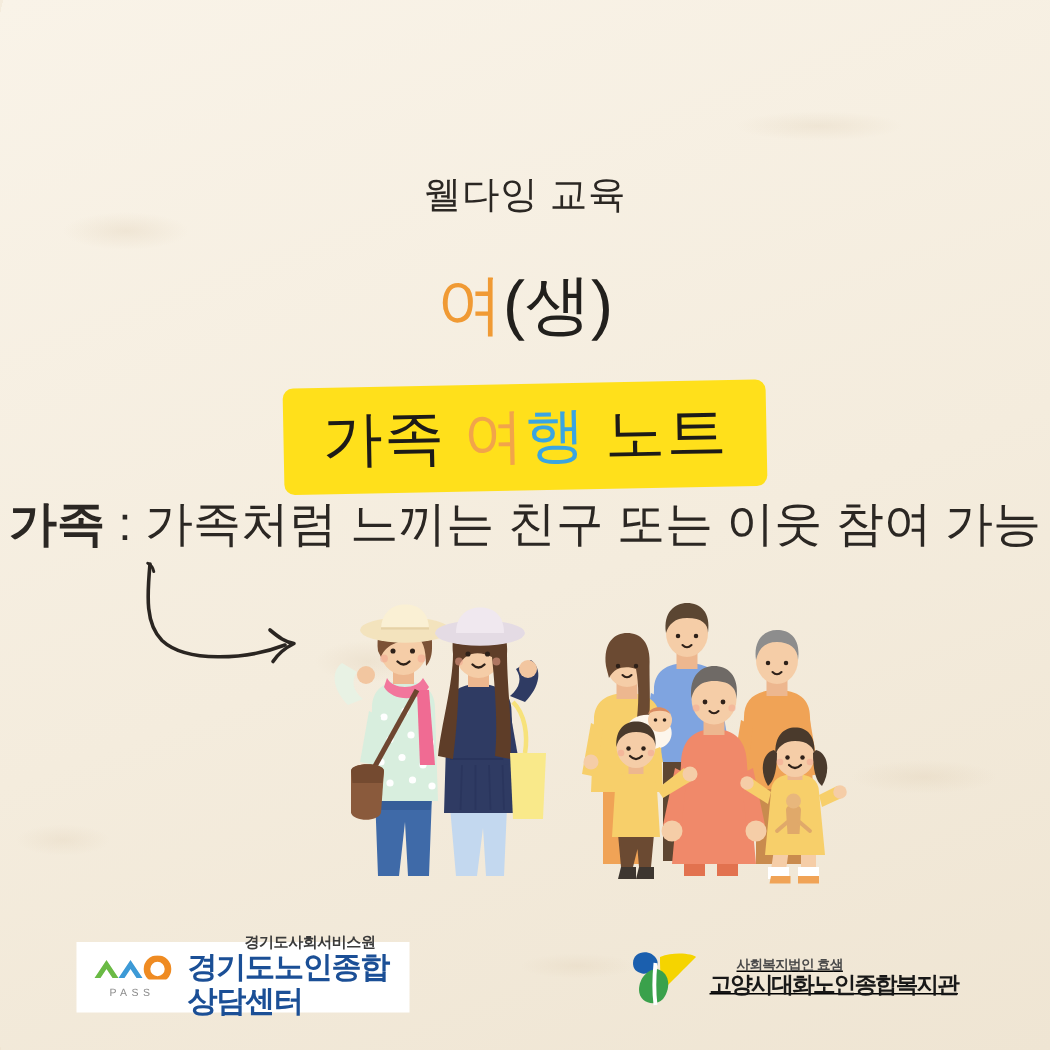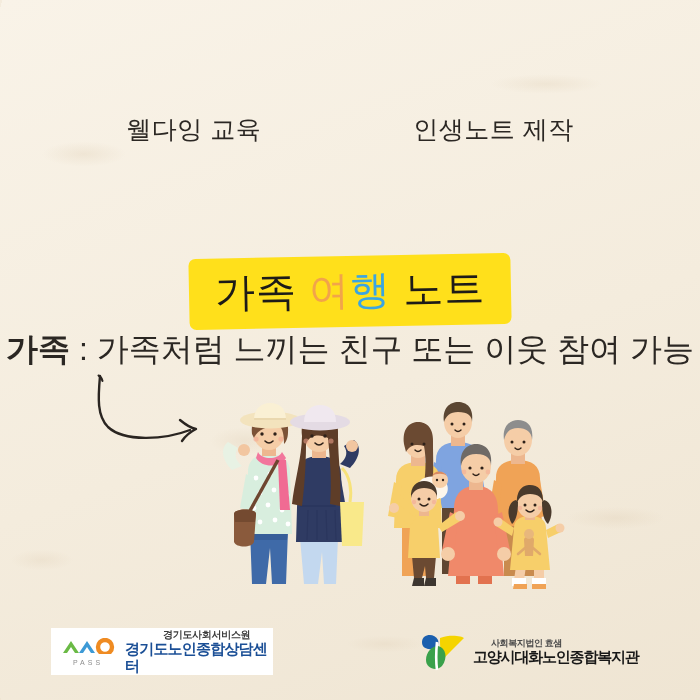--- a/index.html
+++ b/index.html
@@ -167,35 +167,36 @@
   }
   .logo-left-text { line-height: 1.15; }
   .ll-small {
     font-size: 10px;
     font-weight: bold;
     color: #3b3b3b;
     letter-spacing: -.3px;
     margin-left: 38px;
   }
   .ll-big {
-    font-size: 15px;
+    font-size: 20px;
     font-weight: bold;
     color: #1b4f96;
     letter-spacing: -.8px;
   }
 
   .logo-right {
     position: absolute;
     left: 420px;
     top: 630px;
     width: 252px;
     height: 44px;
     display: flex;
     align-items: center;
     gap: 7px;
+    text-decoration: underline;
   }
   .logo-right-text { line-height: 1.1; }
   .lr-small {
     font-size: 9px;
     font-weight: bold;
     color: #4a4a4a;
     letter-spacing: -.4px;
     padding-left: 18px;
   }
   .lr-big {
@@ -206,24 +207,26 @@
     white-space: nowrap;
   }
 </style>
 </head>
 <body>
 
 <div class="poster">
 
   <div class="header-row">
     <div class="header-label">웰다잉 교육</div>
-    <div class="header-label">인생노트 제작</div>
   </div>
 
   <div class="word-row">
+    <div class="bigword">
+      <span class="accent-orange">여</span><span>(생)</span>
+    </div>
   </div>
 
   <div class="title-wrap">
     <div class="title-hl">
       <div class="title-text"><span>가족 </span><span class="accent-orange">여</span><span class="accent-blue">행</span><span> 노트</span></div>
     </div>
   </div>
 
   <div class="subtitle"><span class="sub-strong">가족</span><span> : 가족처럼 느끼는 친구 또는 이웃 참여 가능</span></div>
 

